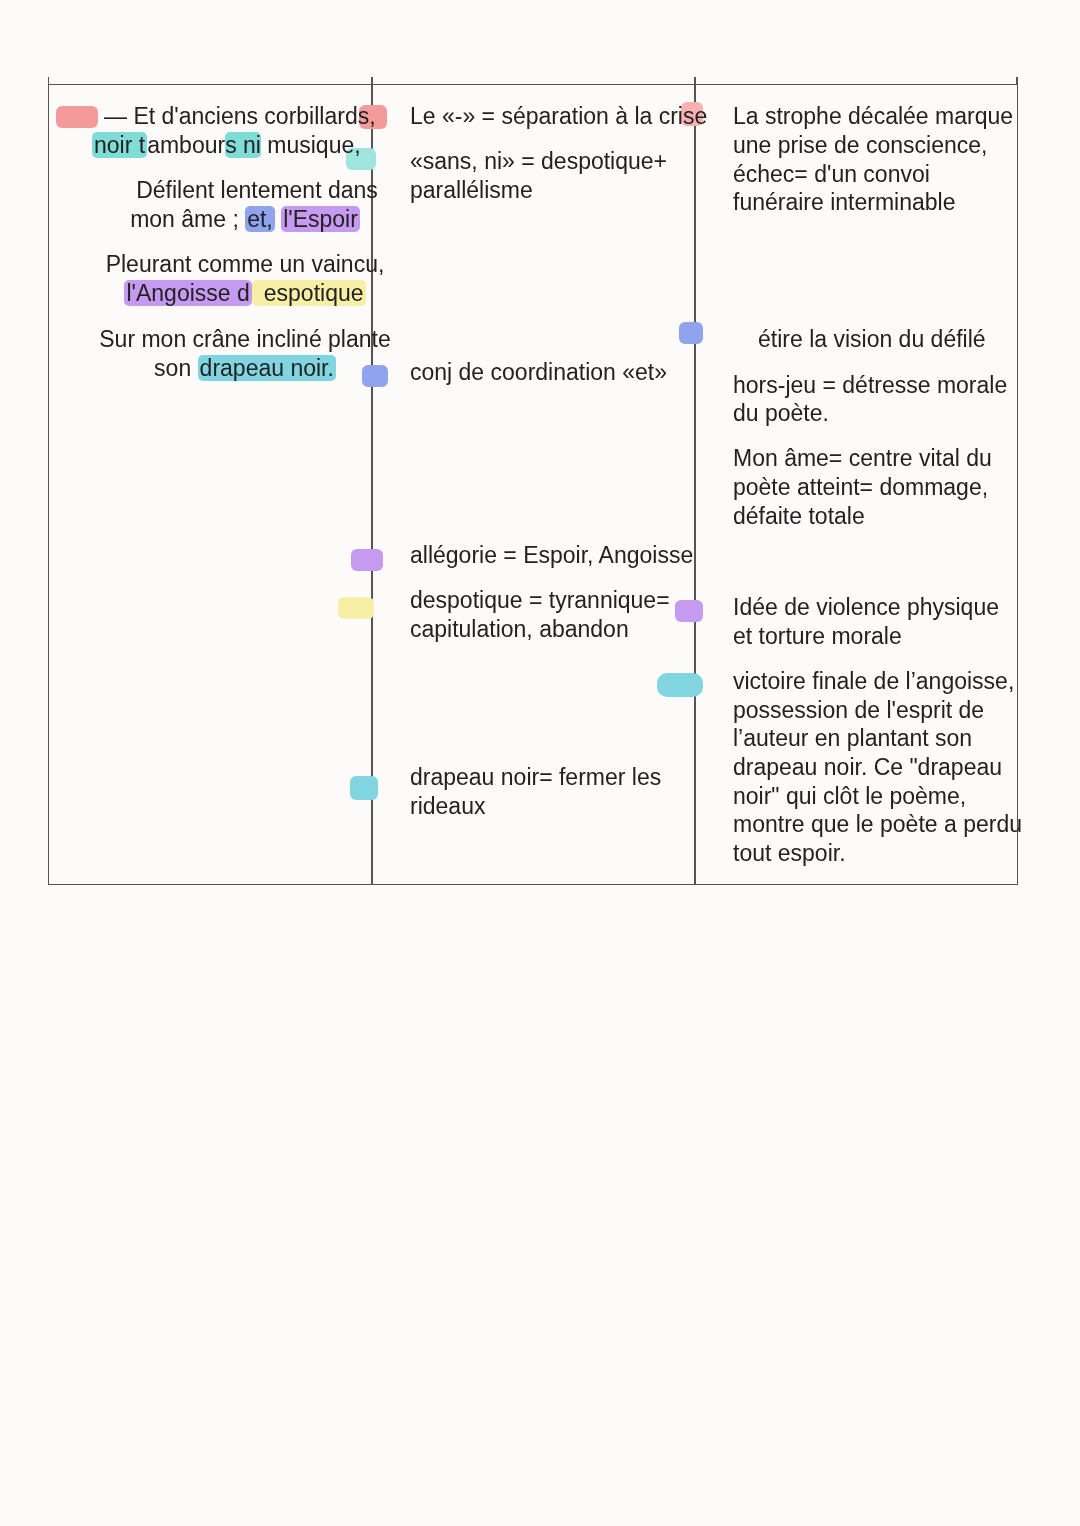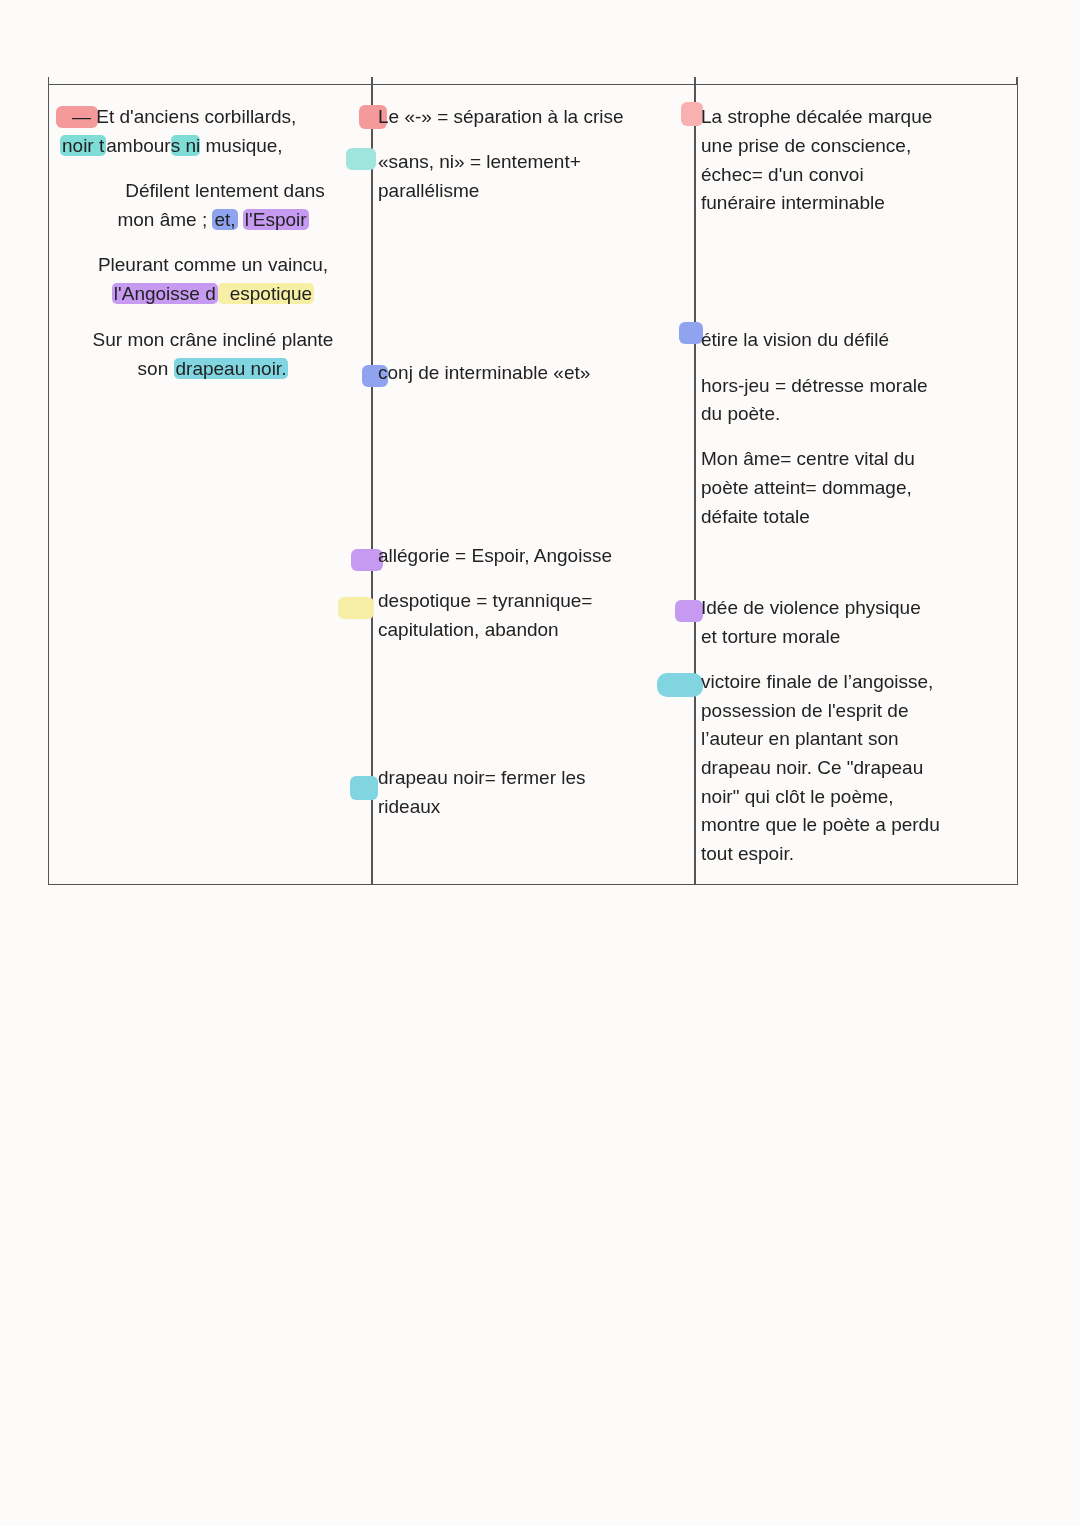--- a/index.html
+++ b/index.html
@@ -24,23 +24,24 @@
     box-sizing: border-box;
   }
   .tick {
     position: absolute; top: -8px; width: 1.5px; height: 8px; background: #555;
   }
   .col-line {
     position: absolute; top: 0; bottom: 0; width: 1.5px; background: #555;
   }
   .txt {
     position: absolute;
-    font-size: 19px;
+    font-size: 23px;
     line-height: 29px;
     white-space: nowrap;
+    margin-left: 32px;
   }
   .center { text-align: center; }
   .hl { border-radius: 5px; padding: 0 2px; }
   .mark {
     position: absolute;
     border-radius: 6px;
   }
 </style>
 </head>
 <body>
@@ -75,35 +76,35 @@
 <div class="txt center" style="left:48px;width:354px;top:176px;">Défilent lentement dans</div>
 <div class="txt center" style="left:48px;width:330px;top:205px;"><span>mon âme ; </span><span class="hl" style="background:#8fa3ee;">et,</span><span> </span><span class="hl" style="background:#c79af2;">l'Espoir</span></div>
 
 <div class="txt center" style="left:48px;width:330px;top:250px;">Pleurant comme un vaincu,</div>
 <div class="txt center" style="left:48px;width:330px;top:279px;"><span class="hl" style="background:#c79af2;">l'Angoisse d</span><span class="hl" style="background:#f7efa6;padding-left:12px;">espotique</span></div>
 
 <div class="txt center" style="left:48px;width:330px;top:325px;">Sur mon crâne incliné plante</div>
 <div class="txt center" style="left:48px;width:330px;top:354px;"><span>son </span><span class="hl" style="background:#80d5e0;text-align:center;">drapeau noir.</span></div>
 
 <div class="txt" style="left:378px;top:102px;">Le «-» = séparation à la crise</div>
-<div class="txt" style="left:378px;top:147px;">«sans, ni» = lentement+</div>
+<div class="txt" style="left:378px;top:147px;">«sans, ni» = despotique+</div>
 <div class="txt" style="left:378px;top:176px;">parallélisme</div>
-<div class="txt" style="left:378px;top:358px;">conj de interminable «et»</div>
+<div class="txt" style="left:378px;top:358px;">conj de coordination «et»</div>
 <div class="txt" style="left:378px;top:541px;">allégorie = Espoir, Angoisse</div>
 <div class="txt" style="left:378px;top:586px;">despotique = tyrannique=</div>
 <div class="txt" style="left:378px;top:615px;">capitulation, abandon</div>
 <div class="txt" style="left:378px;top:763px;">drapeau noir= fermer les</div>
 <div class="txt" style="left:378px;top:792px;">rideaux</div>
 
 <div class="txt" style="left:701px;top:102px;">La strophe décalée marque</div>
 <div class="txt" style="left:701px;top:131px;">une prise de conscience,</div>
 <div class="txt" style="left:701px;top:160px;">échec= d'un convoi</div>
 <div class="txt" style="left:701px;top:188px;">funéraire interminable</div>
 
-<div class="txt" style="left:701px;top:325px;">étire la vision du défilé</div>
+<div class="txt" style="left:726px;top:325px;">étire la vision du défilé</div>
 
 <div class="txt" style="left:701px;top:371px;">hors-jeu = détresse morale</div>
 <div class="txt" style="left:701px;top:399px;">du poète.</div>
 
 <div class="txt" style="left:701px;top:444px;">Mon âme= centre vital du</div>
 <div class="txt" style="left:701px;top:473px;">poète atteint= dommage,</div>
 <div class="txt" style="left:701px;top:502px;">défaite totale</div>
 
 <div class="txt" style="left:701px;top:593px;">Idée de violence physique</div>
 <div class="txt" style="left:701px;top:622px;text-align:center;">et torture morale</div>

